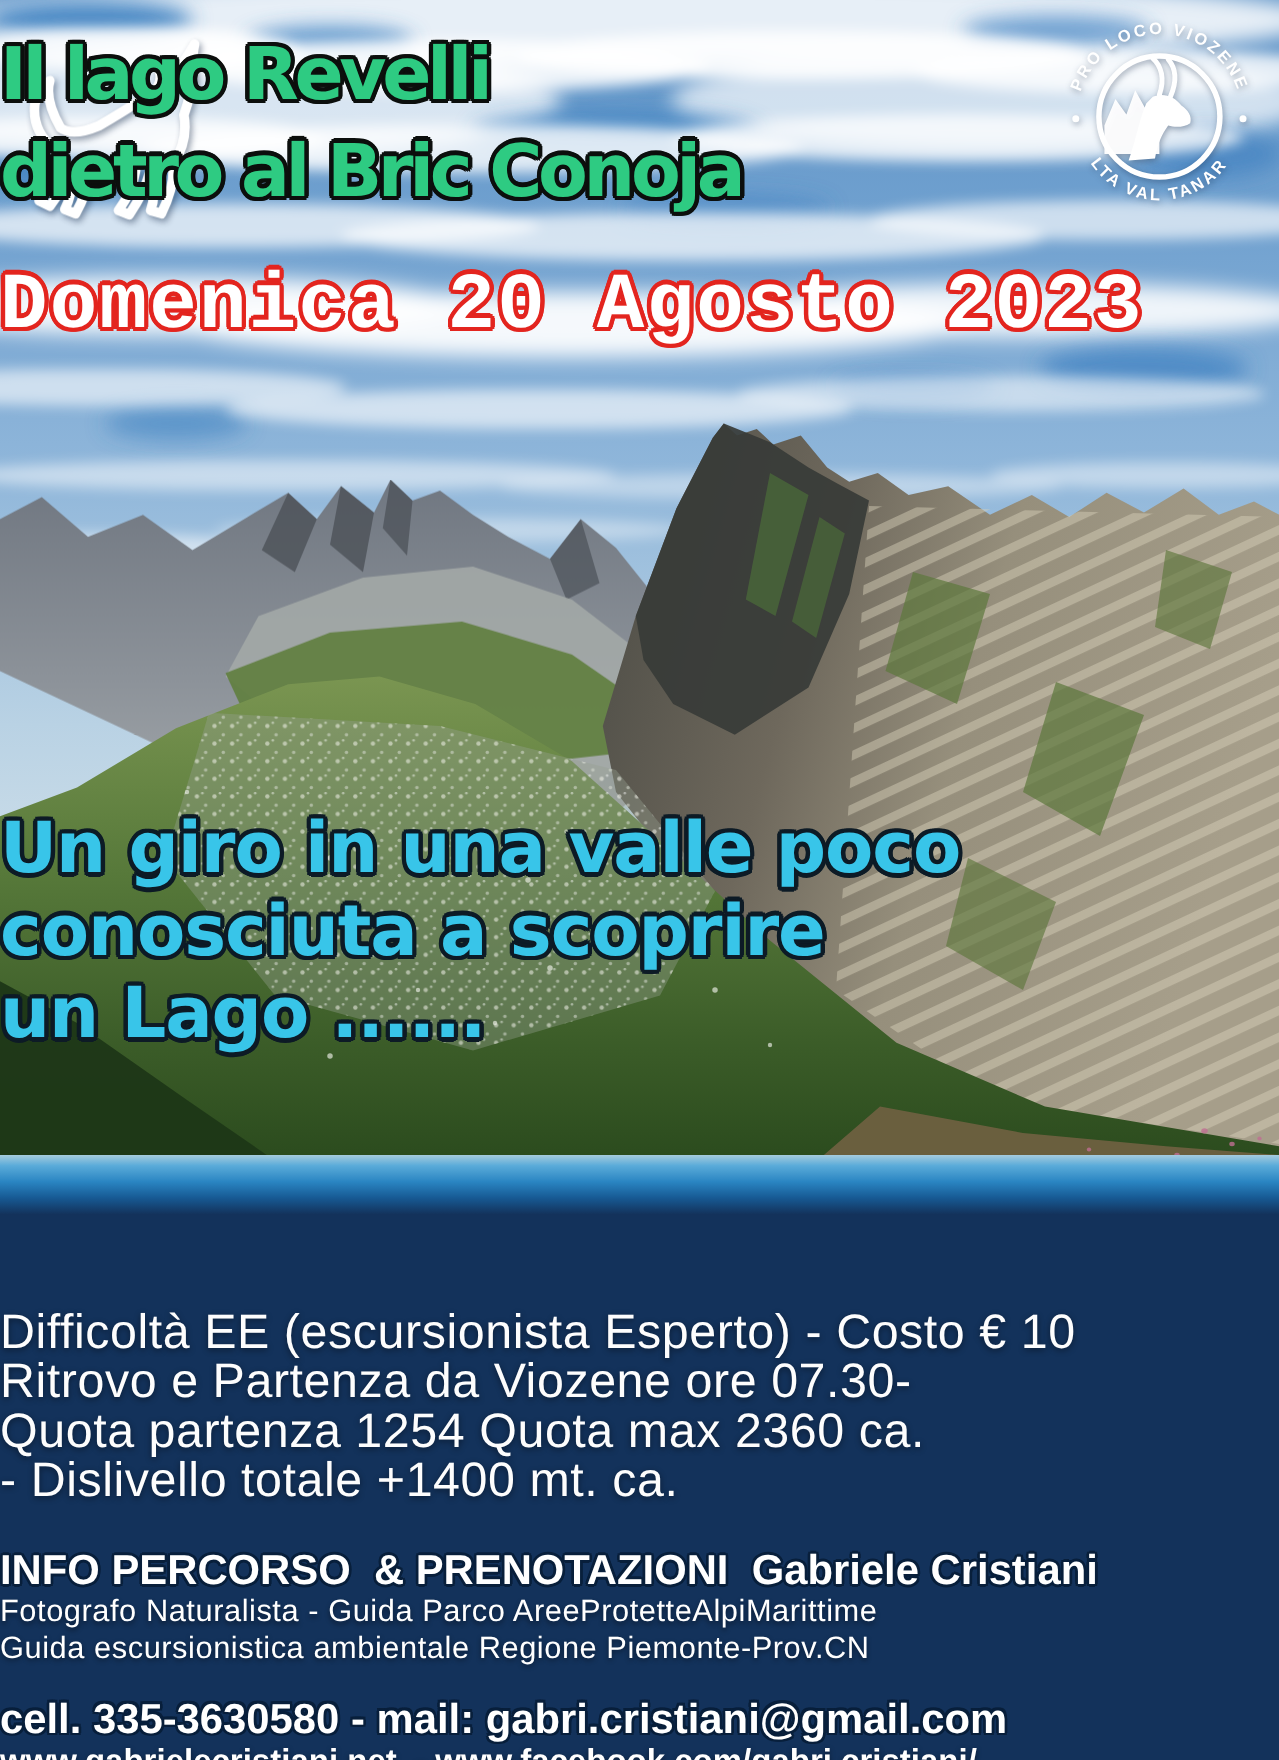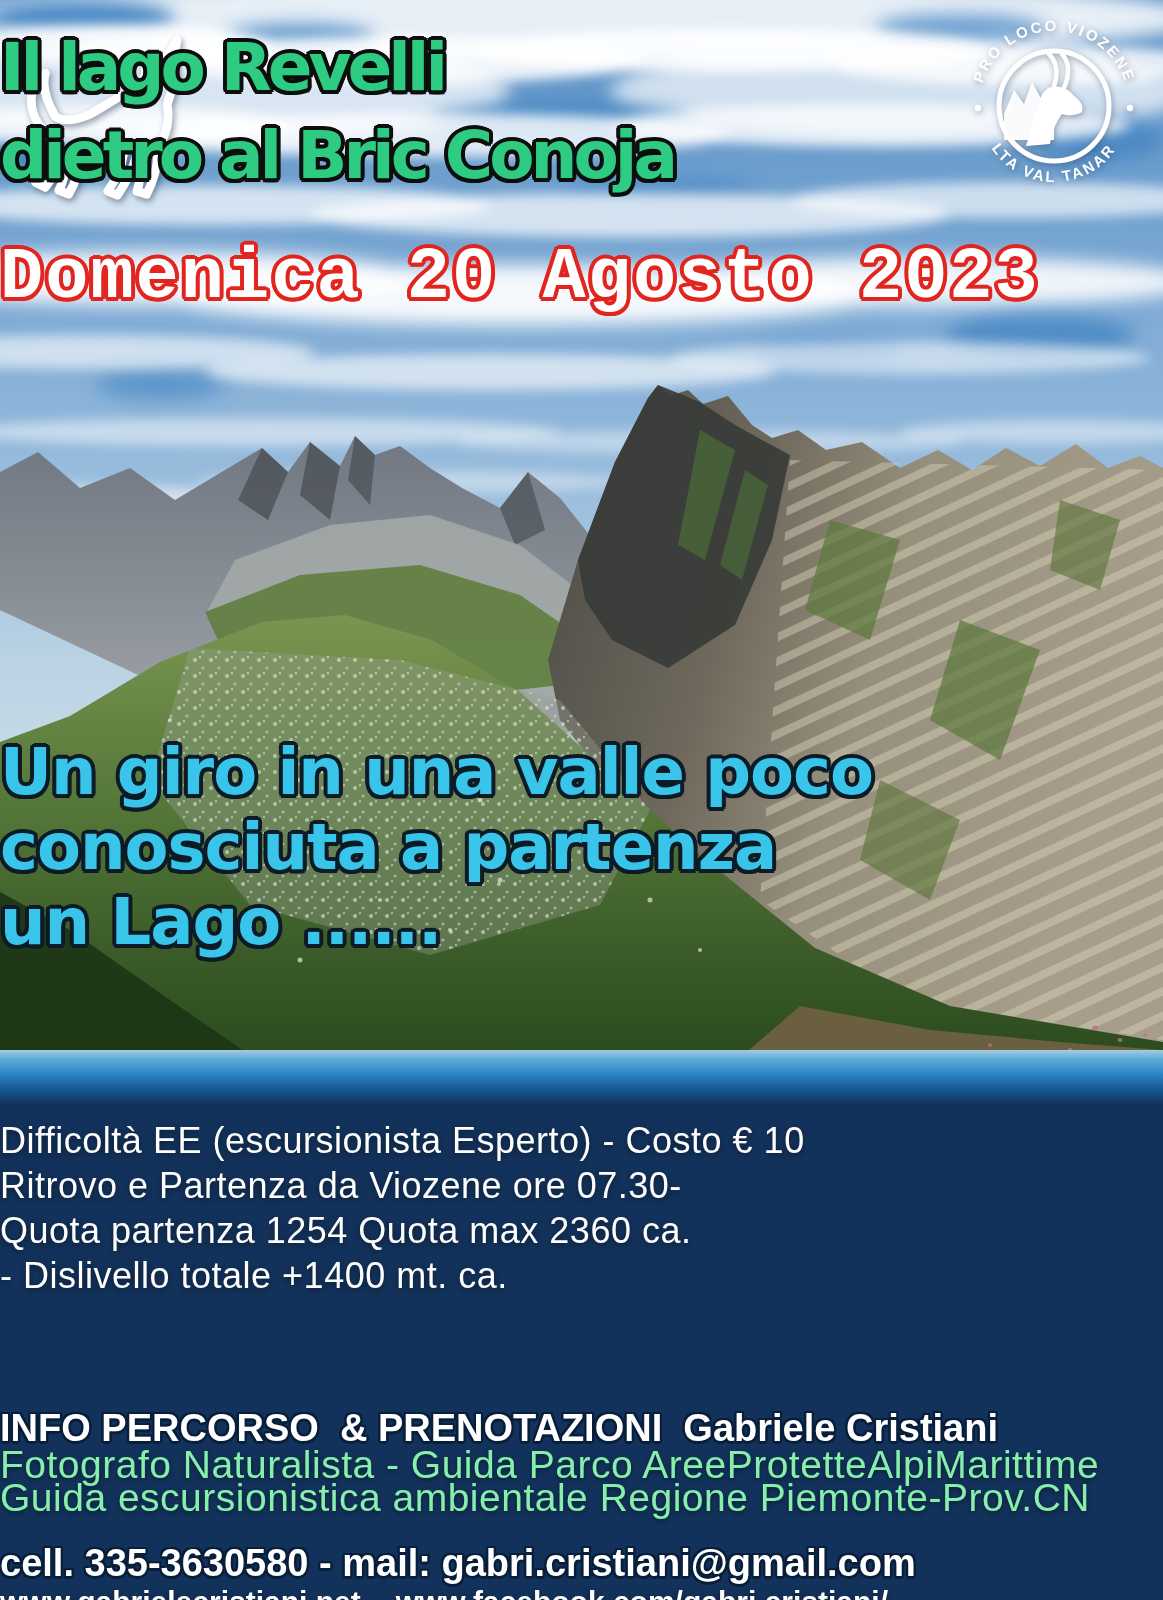--- a/index.html
+++ b/index.html
@@ -30,27 +30,27 @@
       -2px 3.5px 0 #e3251f,-3.5px 2px 0 #e3251f,-4px 0 0 #e3251f,-3.5px -2px 0 #e3251f,
       -2px -3.5px 0 #e3251f,0 -4px 0 #e3251f,2px -3.5px 0 #e3251f,3.5px -2px 0 #e3251f;}
   .tagline{top:735px;font-family:"DejaVu Sans",sans-serif;font-weight:bold;
     font-size:64px;line-height:75px;letter-spacing:-1px;color:#38c5e9;
     text-shadow:
       4px 0 0 #0d1b26,3.5px 2px 0 #0d1b26,2px 3.5px 0 #0d1b26,0 4px 0 #0d1b26,
       -2px 3.5px 0 #0d1b26,-3.5px 2px 0 #0d1b26,-4px 0 0 #0d1b26,-3.5px -2px 0 #0d1b26,
       -2px -3.5px 0 #0d1b26,0 -4px 0 #0d1b26,2px -3.5px 0 #0d1b26,3.5px -2px 0 #0d1b26;}
 
   
-  .details{top:1118px;font-size:36px;line-height:45px;letter-spacing:.5px;color:#fdfdfd;
+  .details{top:1188px;font-size:44px;line-height:45px;letter-spacing:.5px;color:#fdfdfd;
     text-shadow:0 2px 6px rgba(0,0,0,.45);}
   .contact{top:1316px;font-weight:bold;font-size:38px;line-height:45px;color:#ffffff;
     white-space:pre-wrap;
     text-shadow:2.5px 0 0 #081f3b,0 2.5px 0 #081f3b,-2.5px 0 0 #081f3b,0 -2.5px 0 #081f3b,
       2px 2px 0 #081f3b,-2px 2px 0 #081f3b,2px -2px 0 #081f3b,-2px -2px 0 #081f3b;}
-  .credentials{top:1448px;font-size:39px;line-height:33px;letter-spacing:.5px;color:#86efac;
+  .credentials{top:1448px;font-size:28px;line-height:33px;letter-spacing:.5px;color:#ffffff;
     text-shadow:0 2px 5px rgba(0,0,0,.45);}
   .links{top:1544px;font-weight:bold;font-size:30px;line-height:34px;color:#ffffff;
     white-space:pre-wrap;text-shadow:0 2px 5px rgba(0,0,0,.5);margin-top:41px;}
 
   .wolf{position:absolute;left:18px;top:30px;width:195px;height:190px;
     filter:drop-shadow(2px 3px 3px rgba(20,40,70,.45));}
   .badge{position:absolute;left:968px;top:18px;width:172px;height:176px;
     filter:drop-shadow(1px 2px 3px rgba(20,40,70,.4));}
   .badge text{font-family:"Liberation Sans",sans-serif;font-weight:bold;
     font-size:15px;letter-spacing:2.5px;fill:#ffffff;}
@@ -253,21 +253,21 @@
 
   <div class="overlay title">
     <div>Il lago Revelli</div>
     <div>dietro al Bric Conoja</div>
   </div>
 
   <div class="overlay date">Domenica 20 Agosto 2023</div>
 
   <div class="overlay tagline">
     <div>Un giro in una valle poco</div>
-    <div>conosciuta a partenza</div>
+    <div>conosciuta a scoprire</div>
     <div>un Lago ......</div>
   </div>
 
   <div class="overlay details">
     <div>Difficoltà EE (escursionista Esperto) - Costo € 10</div>
     <div>Ritrovo e Partenza da Viozene ore 07.30-</div>
     <div>Quota partenza 1254 Quota max 2360 ca.</div>
     <div>- Dislivello totale +1400 mt. ca.</div>
   </div>
 

